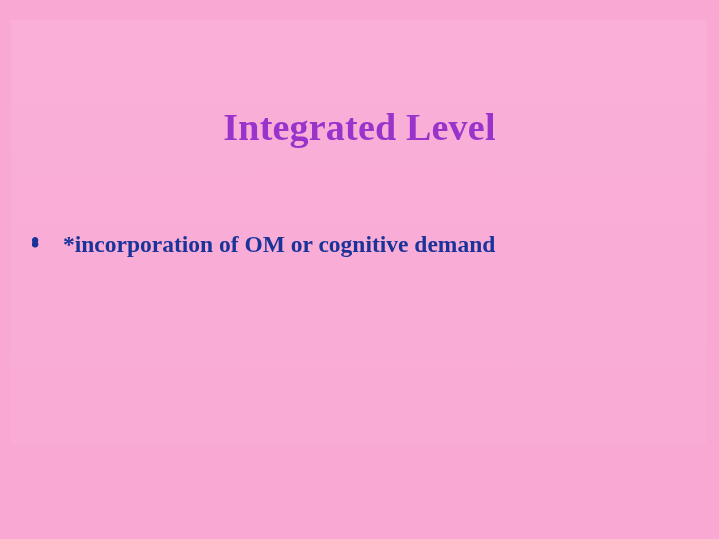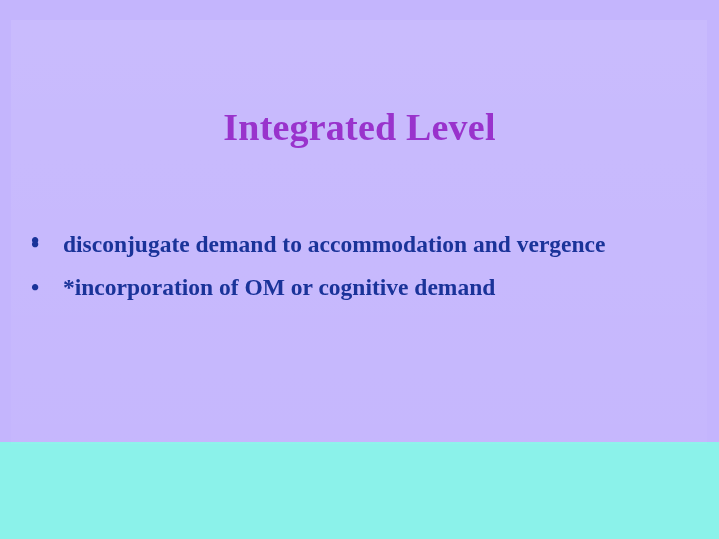--- a/index.html
+++ b/index.html
@@ -12,22 +12,22 @@
     height: 539px;
     overflow: hidden;
     background: #8bf2ea;
     font-family: "Liberation Serif", "DejaVu Serif", serif;
     -webkit-font-smoothing: antialiased;
   }
 
   .slide {
     position: relative;
     width: 719px;
-    height: 442px;
-    background: #c4b5fd;
+    height: 539px;
+    background: #f9a8d4;
     box-sizing: border-box;
   }
 
   
   .content-frame {
     position: absolute;
     left: 11px;
     top: 20px;
     width: 696px;
     height: 424px;
@@ -101,21 +101,20 @@
   <h1 class="slide-title">Integrated Level</h1>
 
   <ul class="bullet-list">
 
     <li class="bullet-item">
       <span class="bullet-marker">•</span>
     </li>
 
     <li class="bullet-item">
       <span class="bullet-marker">•</span>
-      <span class="bullet-text">disconjugate demand to accommodation and vergence</span>
     </li>
 
     <li class="bullet-item">
       <span class="bullet-marker">•</span>
       <span class="bullet-text">*incorporation of OM or cognitive demand</span>
     </li>
 
   </ul>
 
 </div>

